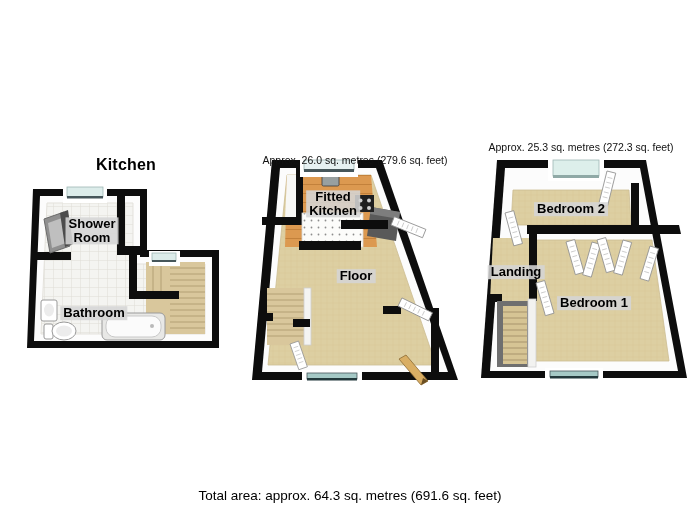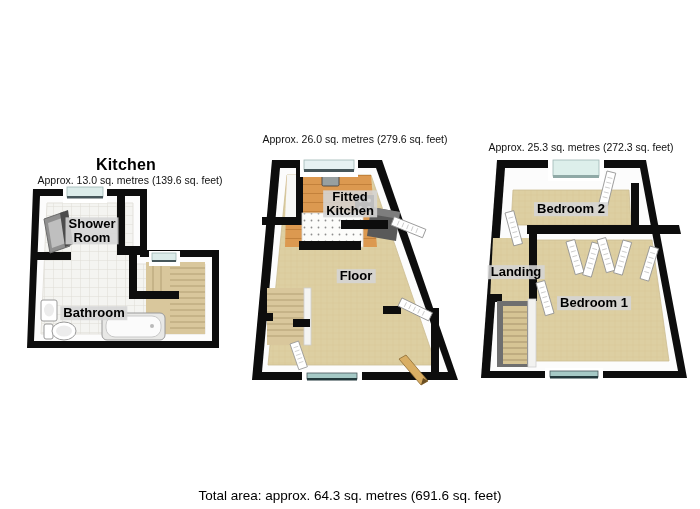--- a/index.html
+++ b/index.html
@@ -204,31 +204,30 @@
       </g>
       <g>
         <rect x="545" y="368" width="58" height="13" fill="#ffffff"></rect>
         <rect x="550" y="371" width="48" height="6" fill="#a5c9c6" stroke="#46565a" stroke-width="0.8"></rect>
         <rect x="550" y="376" width="48" height="2.5" fill="#23393c"></rect>
       </g>
     </g>
   </svg>
 
   <div class="floor-title" style="left:126px;top:156px">Kitchen</div>
-  <div class="floor-area" style="left:130px;top:174px">Approx. 13.0 sq. metres (139.6 sq. feet)</div>
-
-  <div class="floor-area" style="left:355px;top:133px">Approx. 26.0 sq. metres (279.6 sq. feet)</div>
+
+  <div class="floor-area" style="left:355px;top:154px">Approx. 26.0 sq. metres (279.6 sq. feet)</div>
 
   <div class="floor-area" style="left:581px;top:141px">Approx. 25.3 sq. metres (272.3 sq. feet)</div>
 
   <div class="room-chip" style="left:92px;top:231px">Shower
 Room</div>
   <div class="room-chip" style="left:94px;top:313px">Bathroom</div>
 
-  <div class="room-chip" style="left:350px;top:204px">Fitted
+  <div class="room-chip" style="left:333px;top:204px">Fitted
 Kitchen</div>
   <div class="room-chip" style="left:356px;top:276px">Floor</div>
 
   <div class="room-chip" style="left:571px;top:209px">Bedroom 2</div>
   <div class="room-chip" style="left:516px;top:272px">Landing</div>
   <div class="room-chip" style="left:594px;top:303px">Bedroom 1</div>
 
   <div class="footer-text" style="left:350px;top:488px">Total area: approx. 64.3 sq. metres (691.6 sq. feet)</div>
 </div>
 

